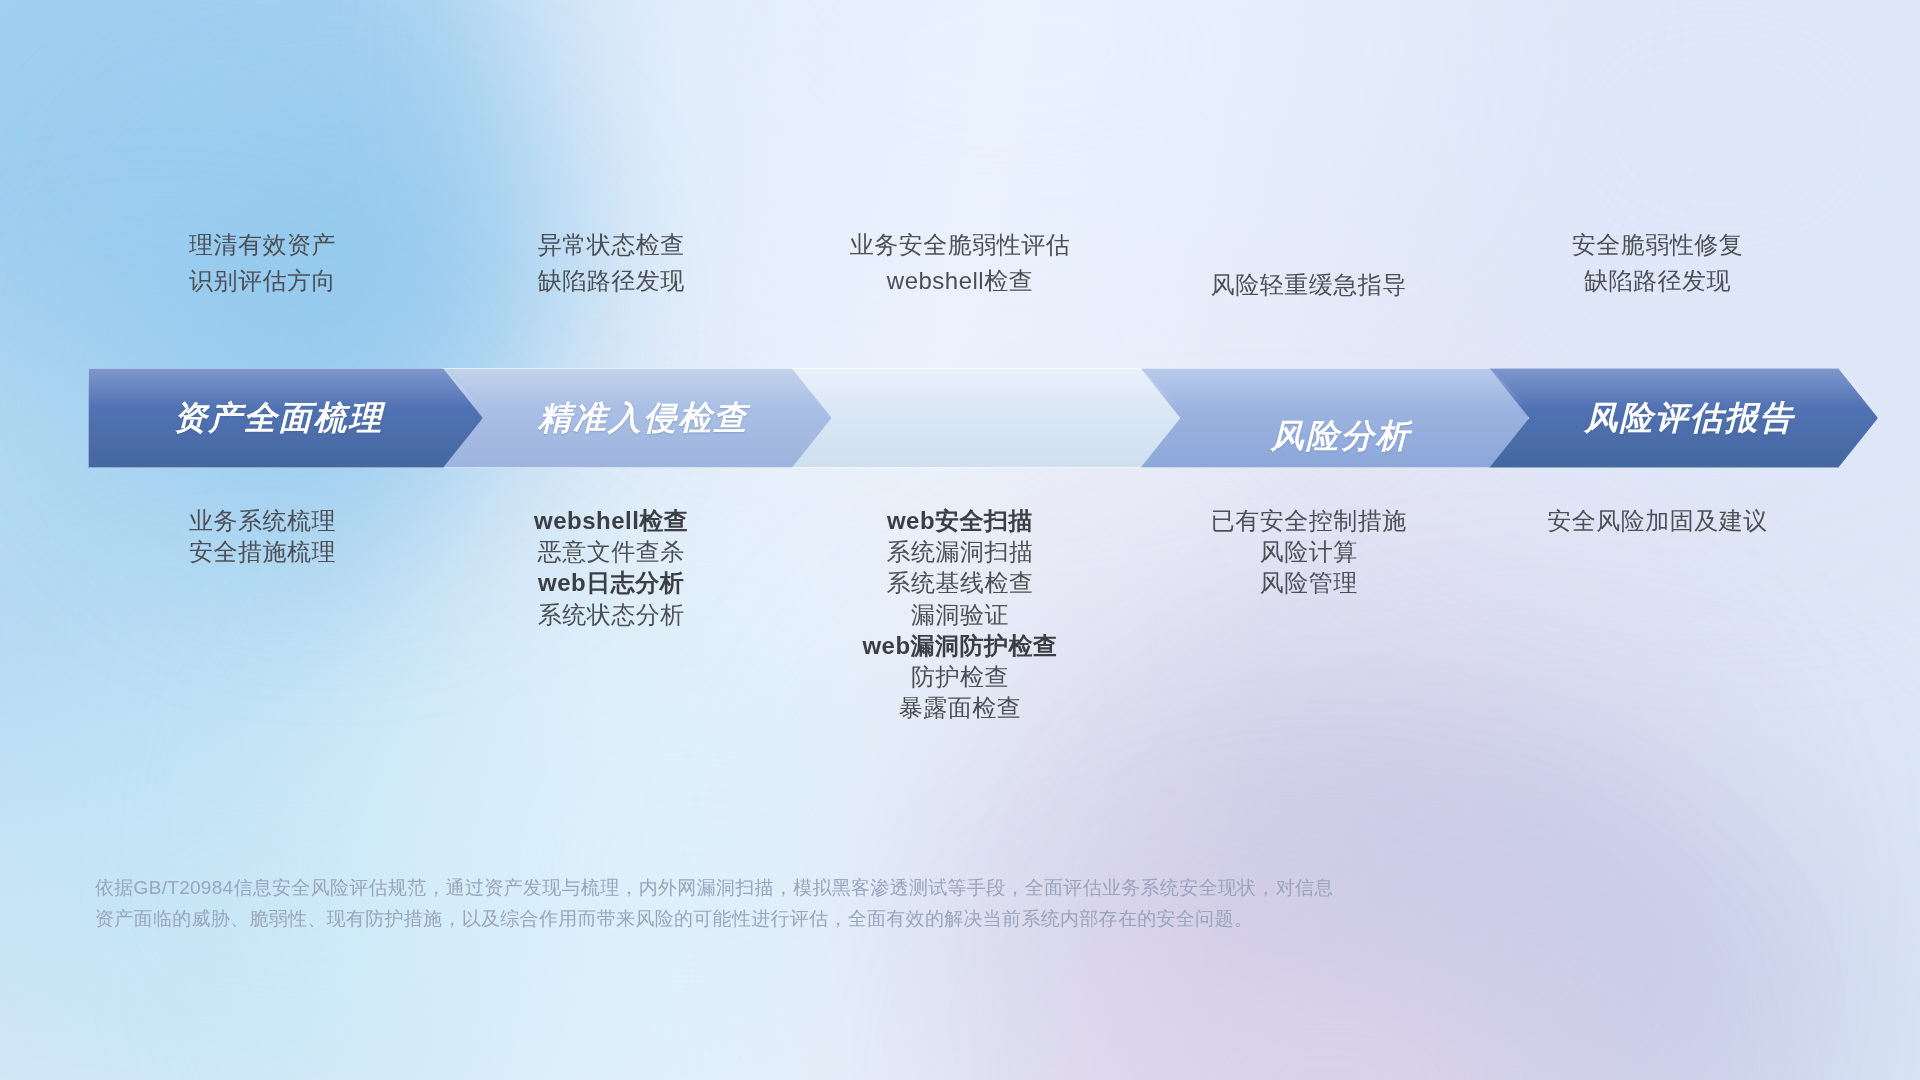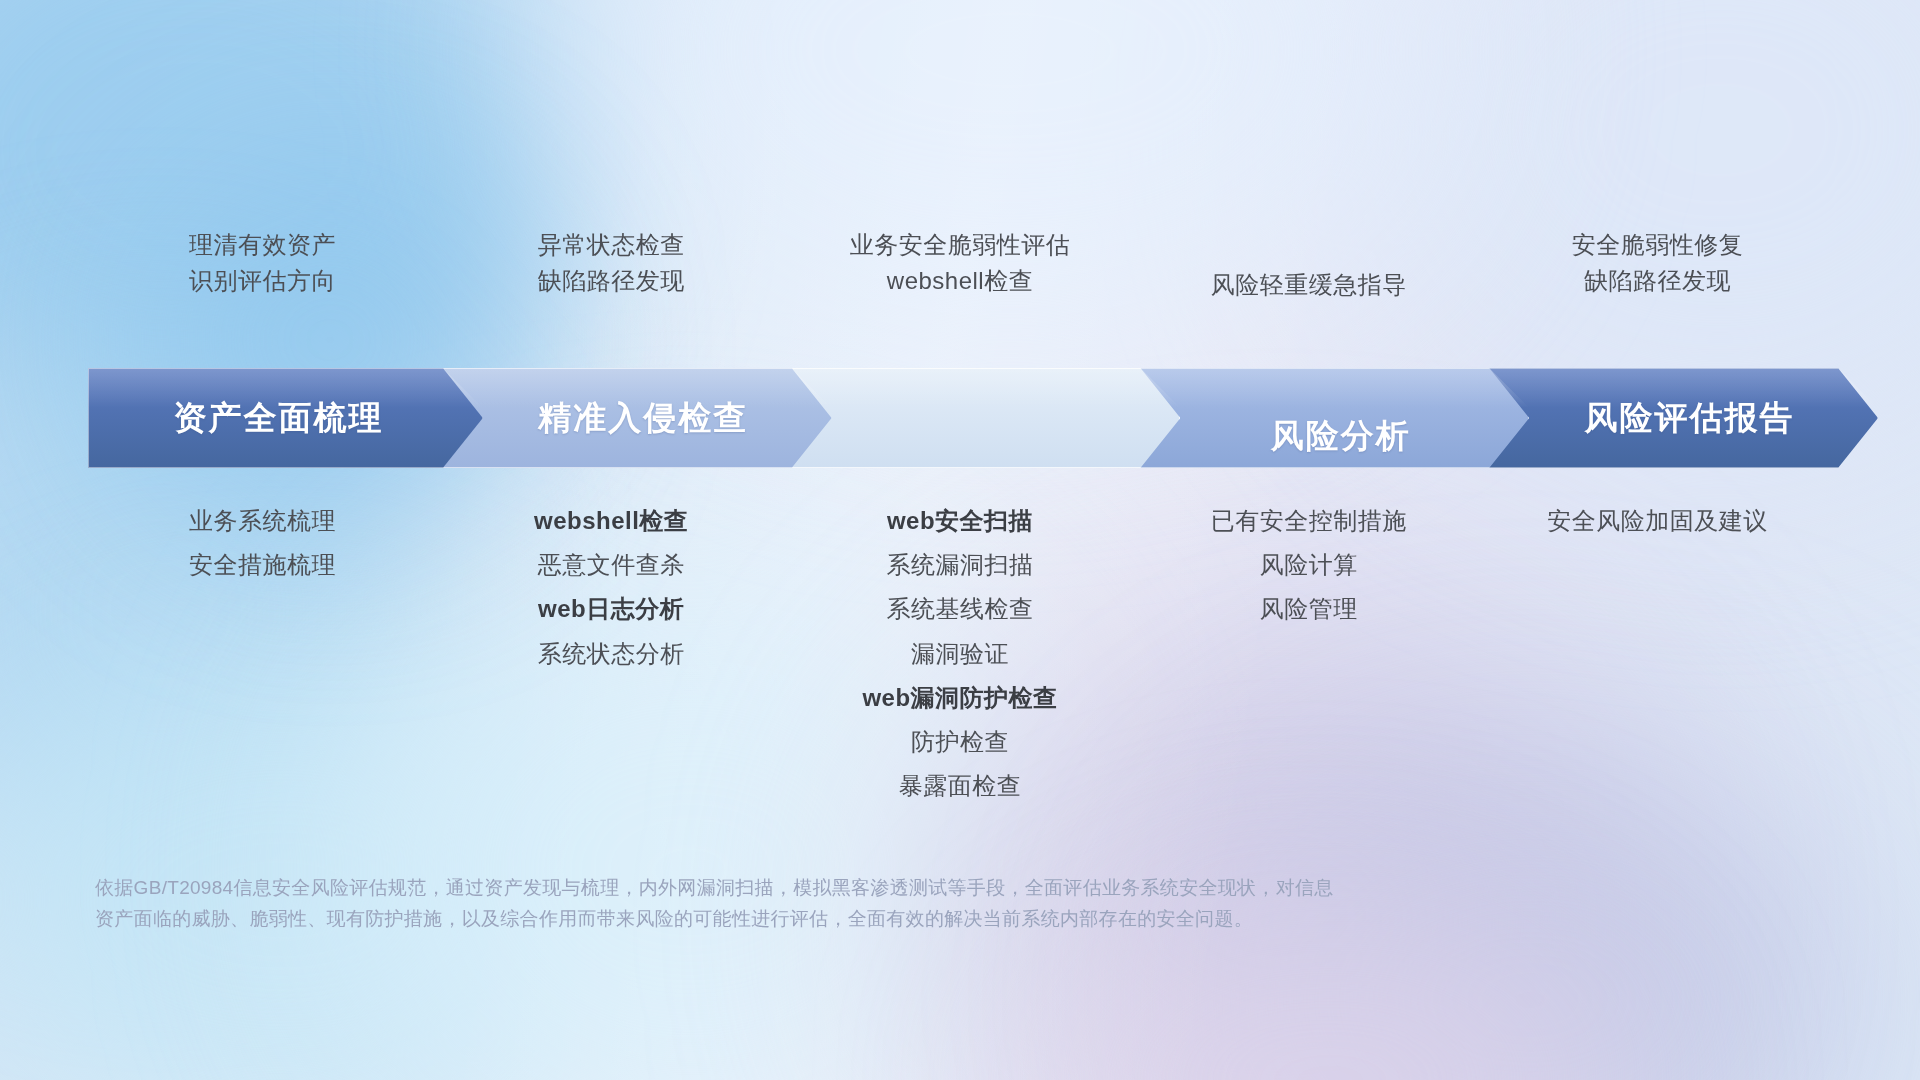--- a/index.html
+++ b/index.html
@@ -63,21 +63,21 @@
   
   #top-row { top:230px; align-items:flex-start; }
   #top-row .col { gap:6px; }
   .top-line {
     font-size:24px; color:#4c4f55; letter-spacing:0.5px;
     white-space:nowrap; line-height:1.25;
   }
   .col-offset-down { padding-top:40px; }
 
   
-  #arrow-band { top:368px; left:88px; width:1744px; height:100px; }
+  #arrow-band { top:368px; left:88px; width:1744px; height:100px;font-style:italic; }
   .arrow {
     position:absolute; top:0; height:100px;
     display:flex; align-items:center; justify-content:center;
   }
   .arrow .shape {
     position:absolute; inset:0;
     clip-path:polygon(0 0, calc(100% - 40px) 0, 100% 50%, calc(100% - 40px) 100%, 0 100%);
   }
   .arrow .shape.notched {
     clip-path:polygon(0 0, calc(100% - 40px) 0, 100% 50%, calc(100% - 40px) 100%, 0 100%, 40px 50%);
@@ -90,21 +90,21 @@
   }
   .arrow .hi {
     position:absolute; left:0; right:0; top:0; height:40%;
     background:linear-gradient(180deg, rgba(255,255,255,0.22), rgba(255,255,255,0));
     z-index:2; pointer-events:none;
     clip-path:polygon(0 0, calc(100% - 40px) 0, 100% 100%, 0 100%);
   }
 
   
   #bottom-row { top:505px; align-items:flex-start; }
-  #bottom-row .col { gap:13px; }
+  #bottom-row .col { }
   .item {
     font-size:24px; color:#4c4f55; white-space:nowrap;
     line-height:1.3; letter-spacing:0.5px;
   }
   .item.bold { font-weight:bold; color:#3b3e44; }
 
   
   #footer {
     position:absolute; left:95px; top:873px; width:1560px;
     font-size:19px; line-height:1.62; color:#9aa4bd; letter-spacing:0.3px;

